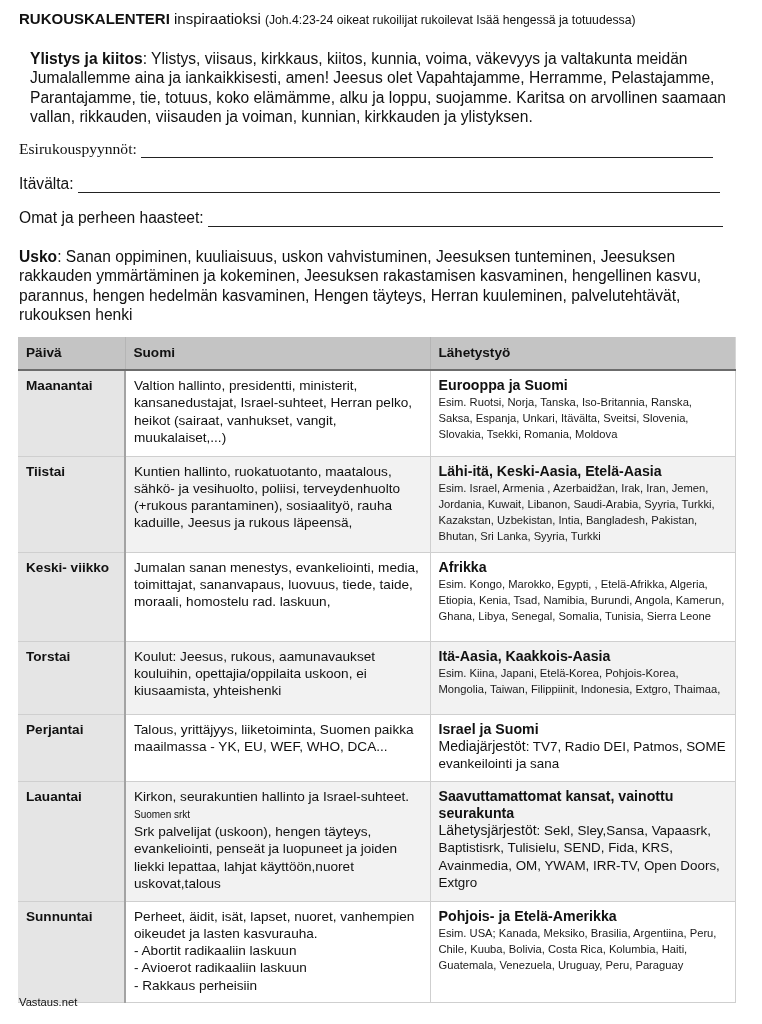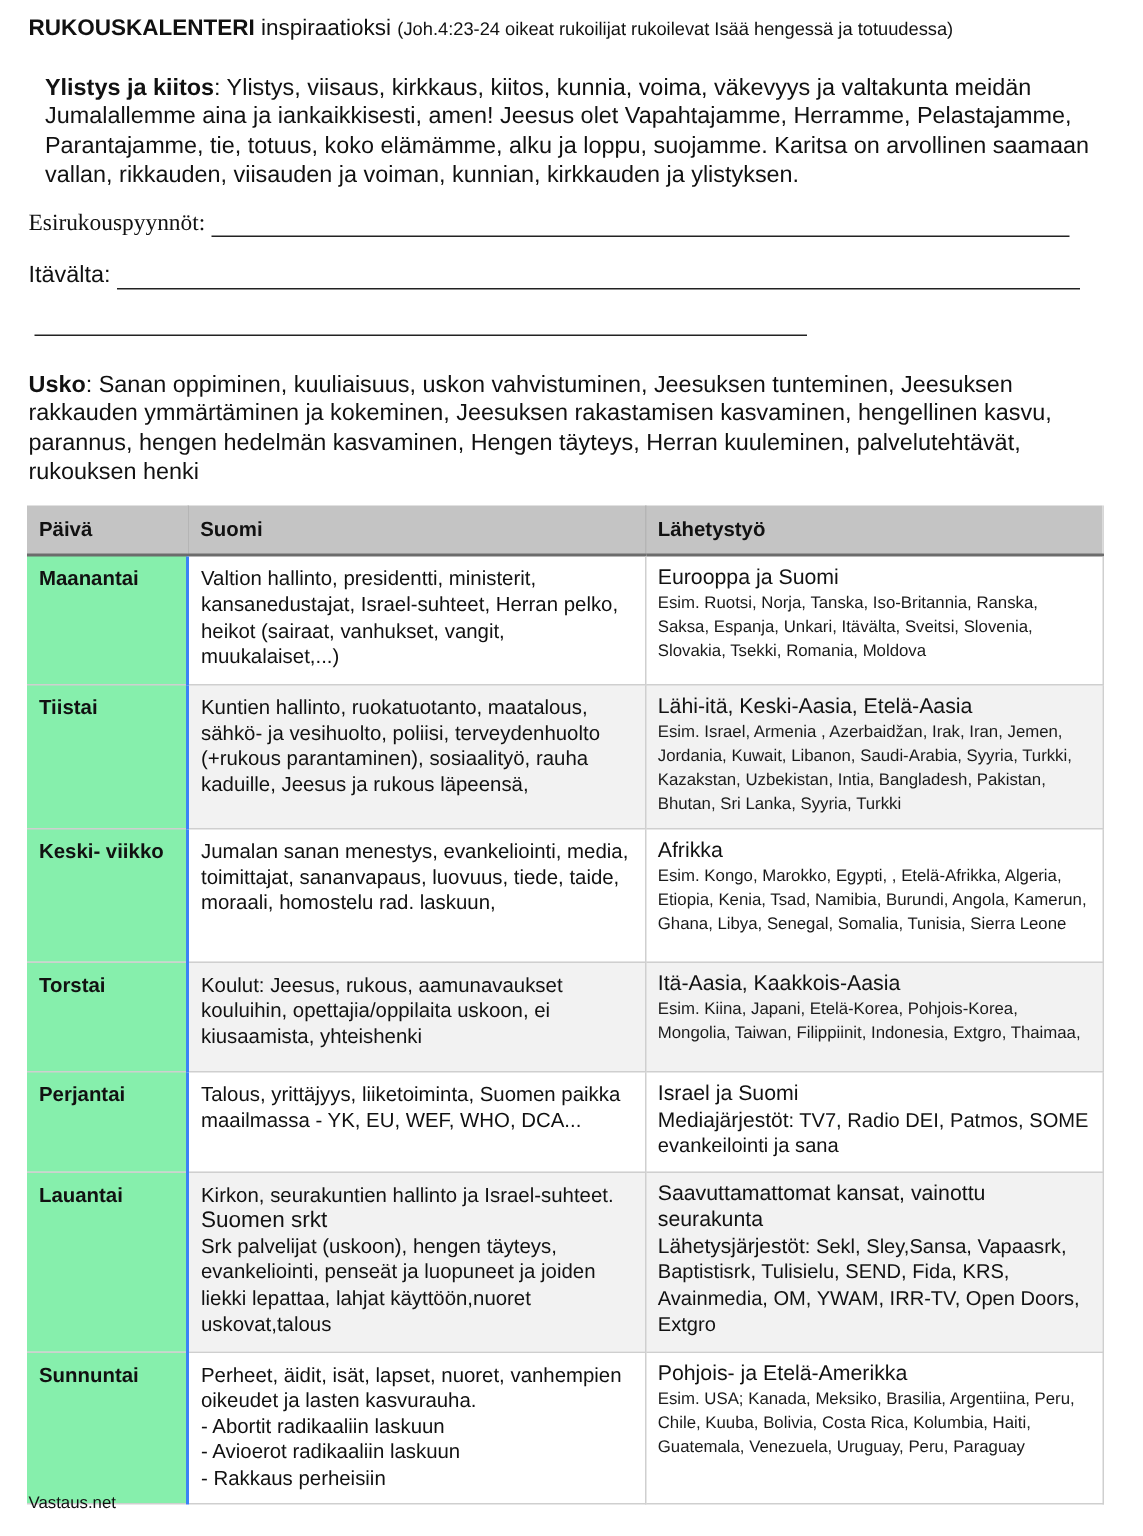--- a/index.html
+++ b/index.html
@@ -24,31 +24,31 @@
     position: absolute; left: 18px; top: 337px; width: 717px;
     border-collapse: collapse; table-layout: fixed;
     font-size: 13.6px; line-height: 17.3px;
   }
   table.cal th {
     background: #c4c4c4; text-align: left; font-weight: bold; font-size: 13.6px;
     height: 32px; padding: 0 8px; border-bottom: 2px solid #6c6c6c; border-right: 1px solid #b5b5b5;
   }
   table.cal th:last-child { border-right: 1px solid #d6d6d6; }
   table.cal td { vertical-align: top; padding: 6px 8px 8px 8px; border-bottom: 1px solid #cfcfcf; }
-  table.cal td.day { background: #86efac; font-weight: bold; border-right: 2px solid #3b82f6; }
+  table.cal td.day { background: #e5e5e5; font-weight: bold; border-right: 2px solid #a3a3a3; }
   table.cal td.fi { border-right: 1px solid #cfcfcf; }
   table.cal td.mis { border-right: 1px solid #cfcfcf; }
   table.cal tr.odd td.fi, table.cal tr.odd td.mis { background: #ffffff; }
   table.cal tr.even td.fi, table.cal tr.even td.mis { background: #f2f2f2; }
-  .mis-head { font-weight: normal; font-size: 14.2px; line-height: 17px; }
+  .mis-head { font-weight: bold; font-size: 14.2px; line-height: 17px; }
   .mis-body { font-size: 11.2px; line-height: 16px; color: #1a1a1a; }
   .mis-body b { font-weight: normal; }
   .mis-org { font-size: 13.4px; line-height: 17.5px; }
   .mis-org b { font-weight: normal; font-size: 14px; }
-  .small-inline { font-size: 15px; }
+  .small-inline { font-size: 10px; }
   .footer { position: absolute; left: 19px; top: 996px; font-size: 11.2px; }
 </style>
 </head>
 <body>
 
 <div class="title-line">
   <span class="t-bold">RUKOUSKALENTERI</span><span> inspiraatioksi </span><span class="t-small">(Joh.4:23-24 oikeat rukoilijat rukoilevat Isää hengessä ja totuudessa)</span>
 </div>
 
 <div class="para" id="ylistys">
@@ -57,20 +57,21 @@
 
 <div class="field" id="f1">
   <span>Esirukouspyynnöt:</span>
     <span class="rule"></span>
 </div>
 <div class="field" id="f2">
   <span>Itävälta:</span>
     <span class="rule"></span>
 </div>
 <div class="field" id="f3">
+  <span>Omat ja perheen haasteet:</span>
     <span class="rule"></span>
 </div>
 
 <div class="para" id="usko">
   <b>Usko</b><span>: Sanan oppiminen, kuuliaisuus, uskon vahvistuminen, Jeesuksen tunteminen, Jeesuksen rakkauden ymmärtäminen ja kokeminen, Jeesuksen rakastamisen kasvaminen, hengellinen kasvu, parannus, hengen hedelmän kasvaminen, Hengen täyteys, Herran kuuleminen, palvelutehtävät, rukouksen henki</span>
 </div>
 
 <table class="cal">
   <colgroup>
       <col style="width:107px">

